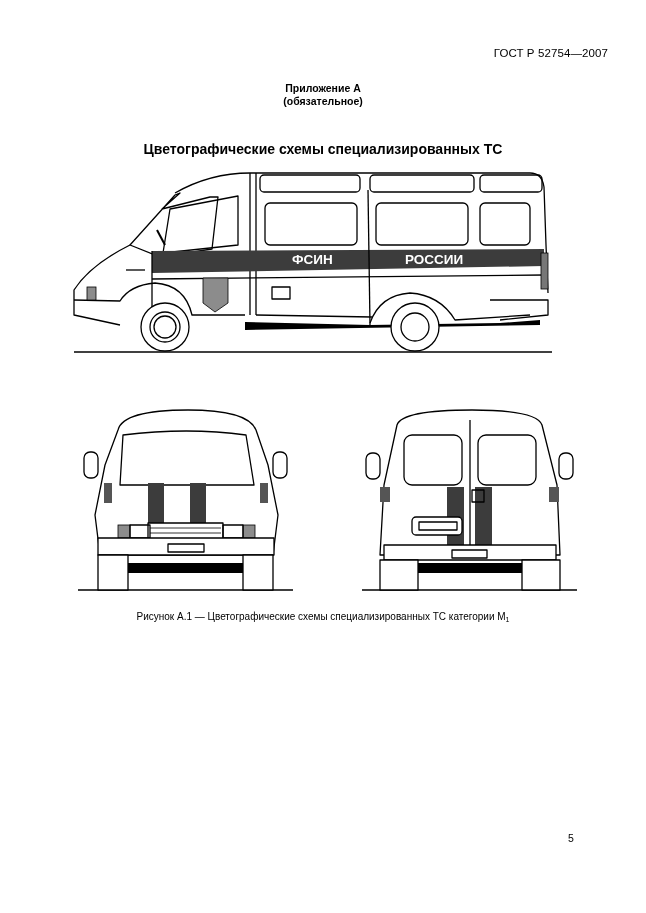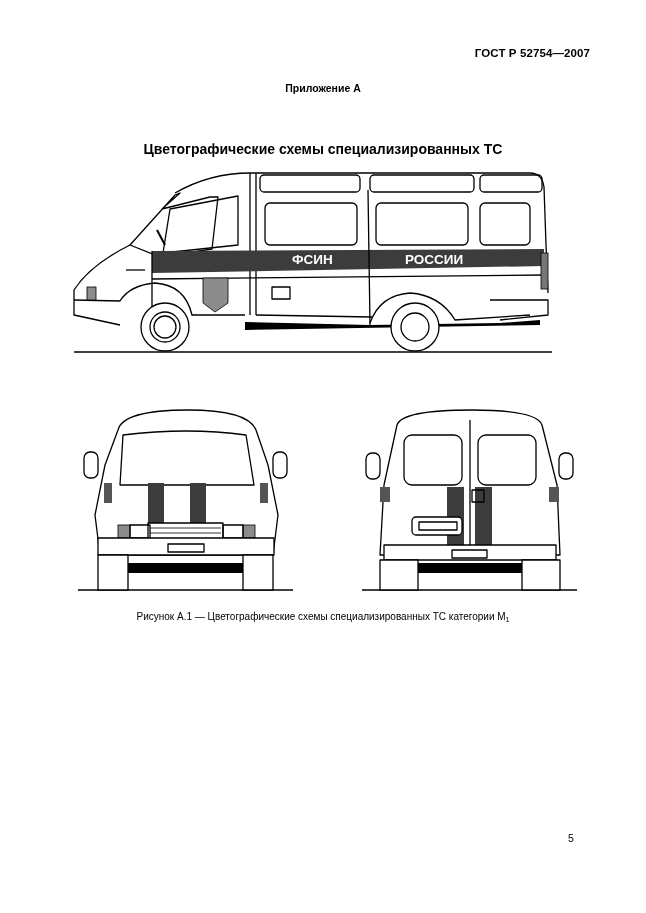--- a/index.html
+++ b/index.html
@@ -1,35 +1,36 @@
 <!DOCTYPE html>
 <html><head>
 <meta charset="utf-8">
 <style>
   html, body { margin: 0; padding: 0; background: #ffffff; }
   body { width: 646px; height: 913px; position: relative; overflow: hidden;
          font-family: "Liberation Sans", sans-serif; color: #000; }
   .abs { position: absolute; }
-  .hdr { top: 47px; right: 56px; font-size: 11.5px; font-weight: bold; letter-spacing: 0.1px; }
+  .hdr { top: 47px; right: 38px; font-size: 11.5px; font-weight: normal; letter-spacing: 0.1px; }
   .appx { top: 82px; left: 0; width: 646px; text-align: center; font-size: 10.5px; font-weight: bold; line-height: 13px; }
   .title { top: 141px; left: 0; width: 646px; text-align: center; font-size: 14px; font-weight: bold; }
   .caption { top: 611px; left: 0; width: 646px; text-align: center; font-size: 10px; }
   .caption sub { font-size: 7px; vertical-align: -2px; }
   .pagenum { top: 832px; left: 568px; font-size: 10.5px; }
   svg { position: absolute; }
   .ln { fill: none; stroke: #000; stroke-width: 1.3; stroke-linejoin: round; }
   .lnw { fill: #fff; stroke: #000; stroke-width: 1.3; stroke-linejoin: round; }
 </style>
 </head>
 <body>
 
 <div class="abs hdr">ГОСТ Р 52754—2007</div>
 
 <div class="abs appx">
   <div>Приложение А</div>
+  <div>(обязательное)</div>
 </div>
 
 <div class="abs title">Цветографические схемы специализированных ТС</div>
 
 <svg style="left:60px; top:165px;" width="512" height="195" viewBox="0 0 512 195">
 
   <line x1="14" y1="187" x2="492" y2="187" stroke="#000" stroke-width="1.3"></line>
 
   <path class="ln" d="M115 28 Q150 8 190 8 L470 8 Q482 8 484 22 L486 80 L488 128"></path>
   <path class="ln" d="M190 8 L190 150"></path>

